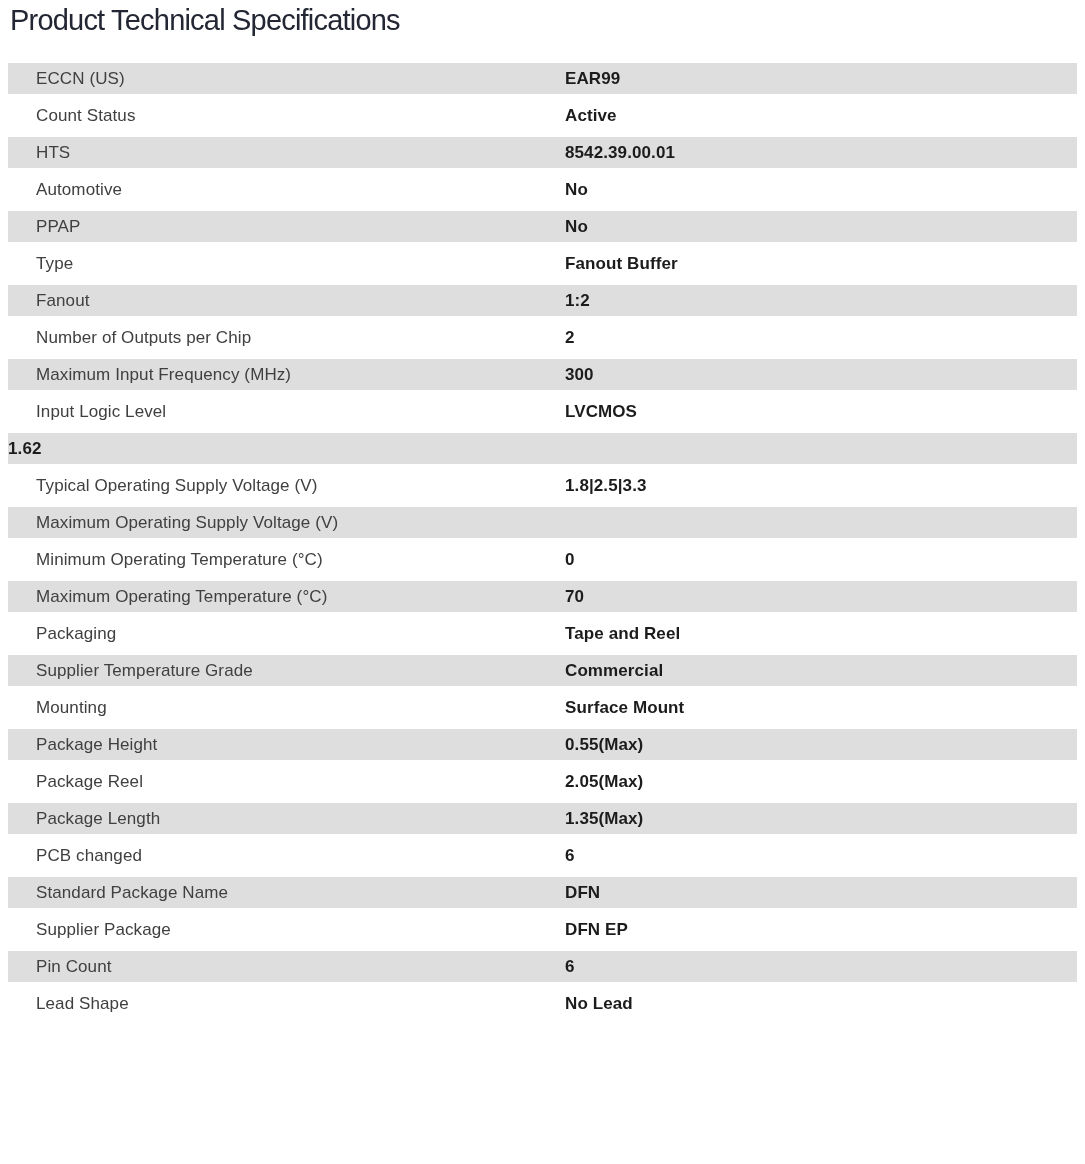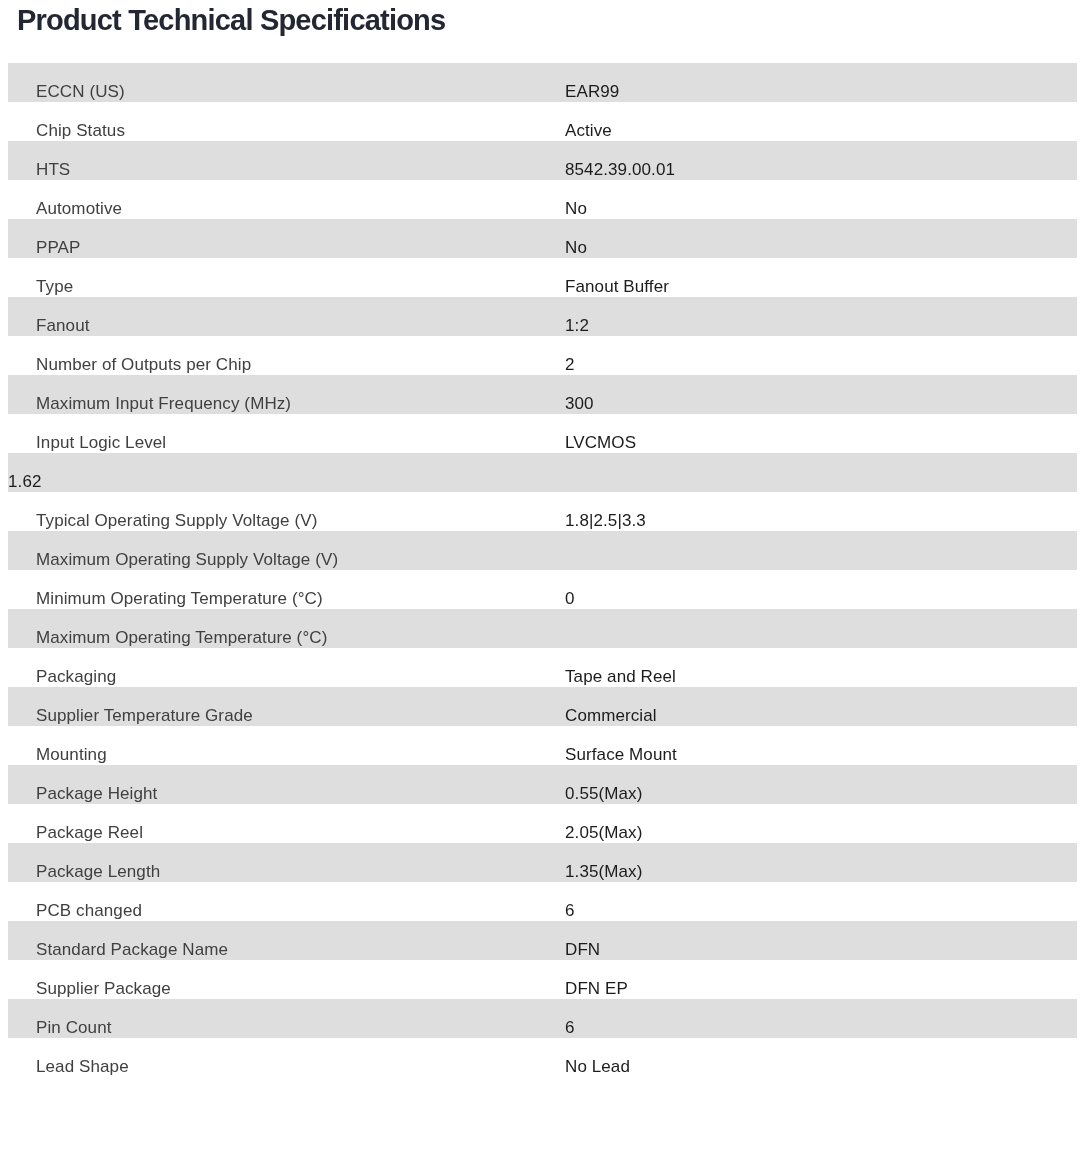--- a/index.html
+++ b/index.html
@@ -5,68 +5,69 @@
   * { box-sizing: border-box; margin: 0; padding: 0; }
   html, body {
     width: 1085px;
     height: 1164px;
     overflow: hidden;
     background: #ffffff;
     font-family: "Liberation Sans", sans-serif;
   }
   .page-title {
     font-size: 29px;
-    font-weight: bold;
+    font-weight: normal;
     color: #232733;
     letter-spacing: -0.8px;
     line-height: 40px;
-    padding-left: 17px;
+    padding-left: 10px;
   }
   .spec-table {
     margin: 23px 8px 0 8px;
   }
   .spec-row {
     display: flex;
-    align-items: flex-end;
-    height: 39px;
+    align-items: center;
+    height: 31px;
     background: #ffffff;
+    margin-top: 6px;
   }
   .spec-row:nth-child(odd) {
     background: #dedede;
   }
   .spec-label {
     width: 557px;
     padding-left: 28px;
     font-size: 17px;
     font-weight: normal;
     color: #404040;
     flex: 0 0 auto;
     letter-spacing: 0.1px;
   }
   .spec-value {
     flex: 1 1 auto;
     font-size: 17px;
-    font-weight: normal;
+    font-weight: bold;
     color: #1c1c1c;
     letter-spacing: 0.1px;
   }
 </style>
 </head>
 <body>
 
 <h1 class="page-title">Product Technical Specifications</h1>
 
 <div class="spec-table">
   <div class="spec-row">
     <div class="spec-label">ECCN (US)</div>
     <div class="spec-value">EAR99</div>
   </div>
 
   <div class="spec-row">
-    <div class="spec-label">Chip Status</div>
+    <div class="spec-label">Count Status</div>
     <div class="spec-value">Active</div>
   </div>
 
   <div class="spec-row">
     <div class="spec-label">HTS</div>
     <div class="spec-value">8542.39.00.01</div>
   </div>
 
   <div class="spec-row">
     <div class="spec-label">Automotive</div>
@@ -116,20 +117,21 @@
     <div class="spec-label">Maximum Operating Supply Voltage (V)</div>
   </div>
 
   <div class="spec-row">
     <div class="spec-label">Minimum Operating Temperature (°C)</div>
     <div class="spec-value">0</div>
   </div>
 
   <div class="spec-row">
     <div class="spec-label">Maximum Operating Temperature (°C)</div>
+    <div class="spec-value">70</div>
   </div>
 
   <div class="spec-row">
     <div class="spec-label">Packaging</div>
     <div class="spec-value">Tape and Reel</div>
   </div>
 
   <div class="spec-row">
     <div class="spec-label">Supplier Temperature Grade</div>
     <div class="spec-value">Commercial</div>

